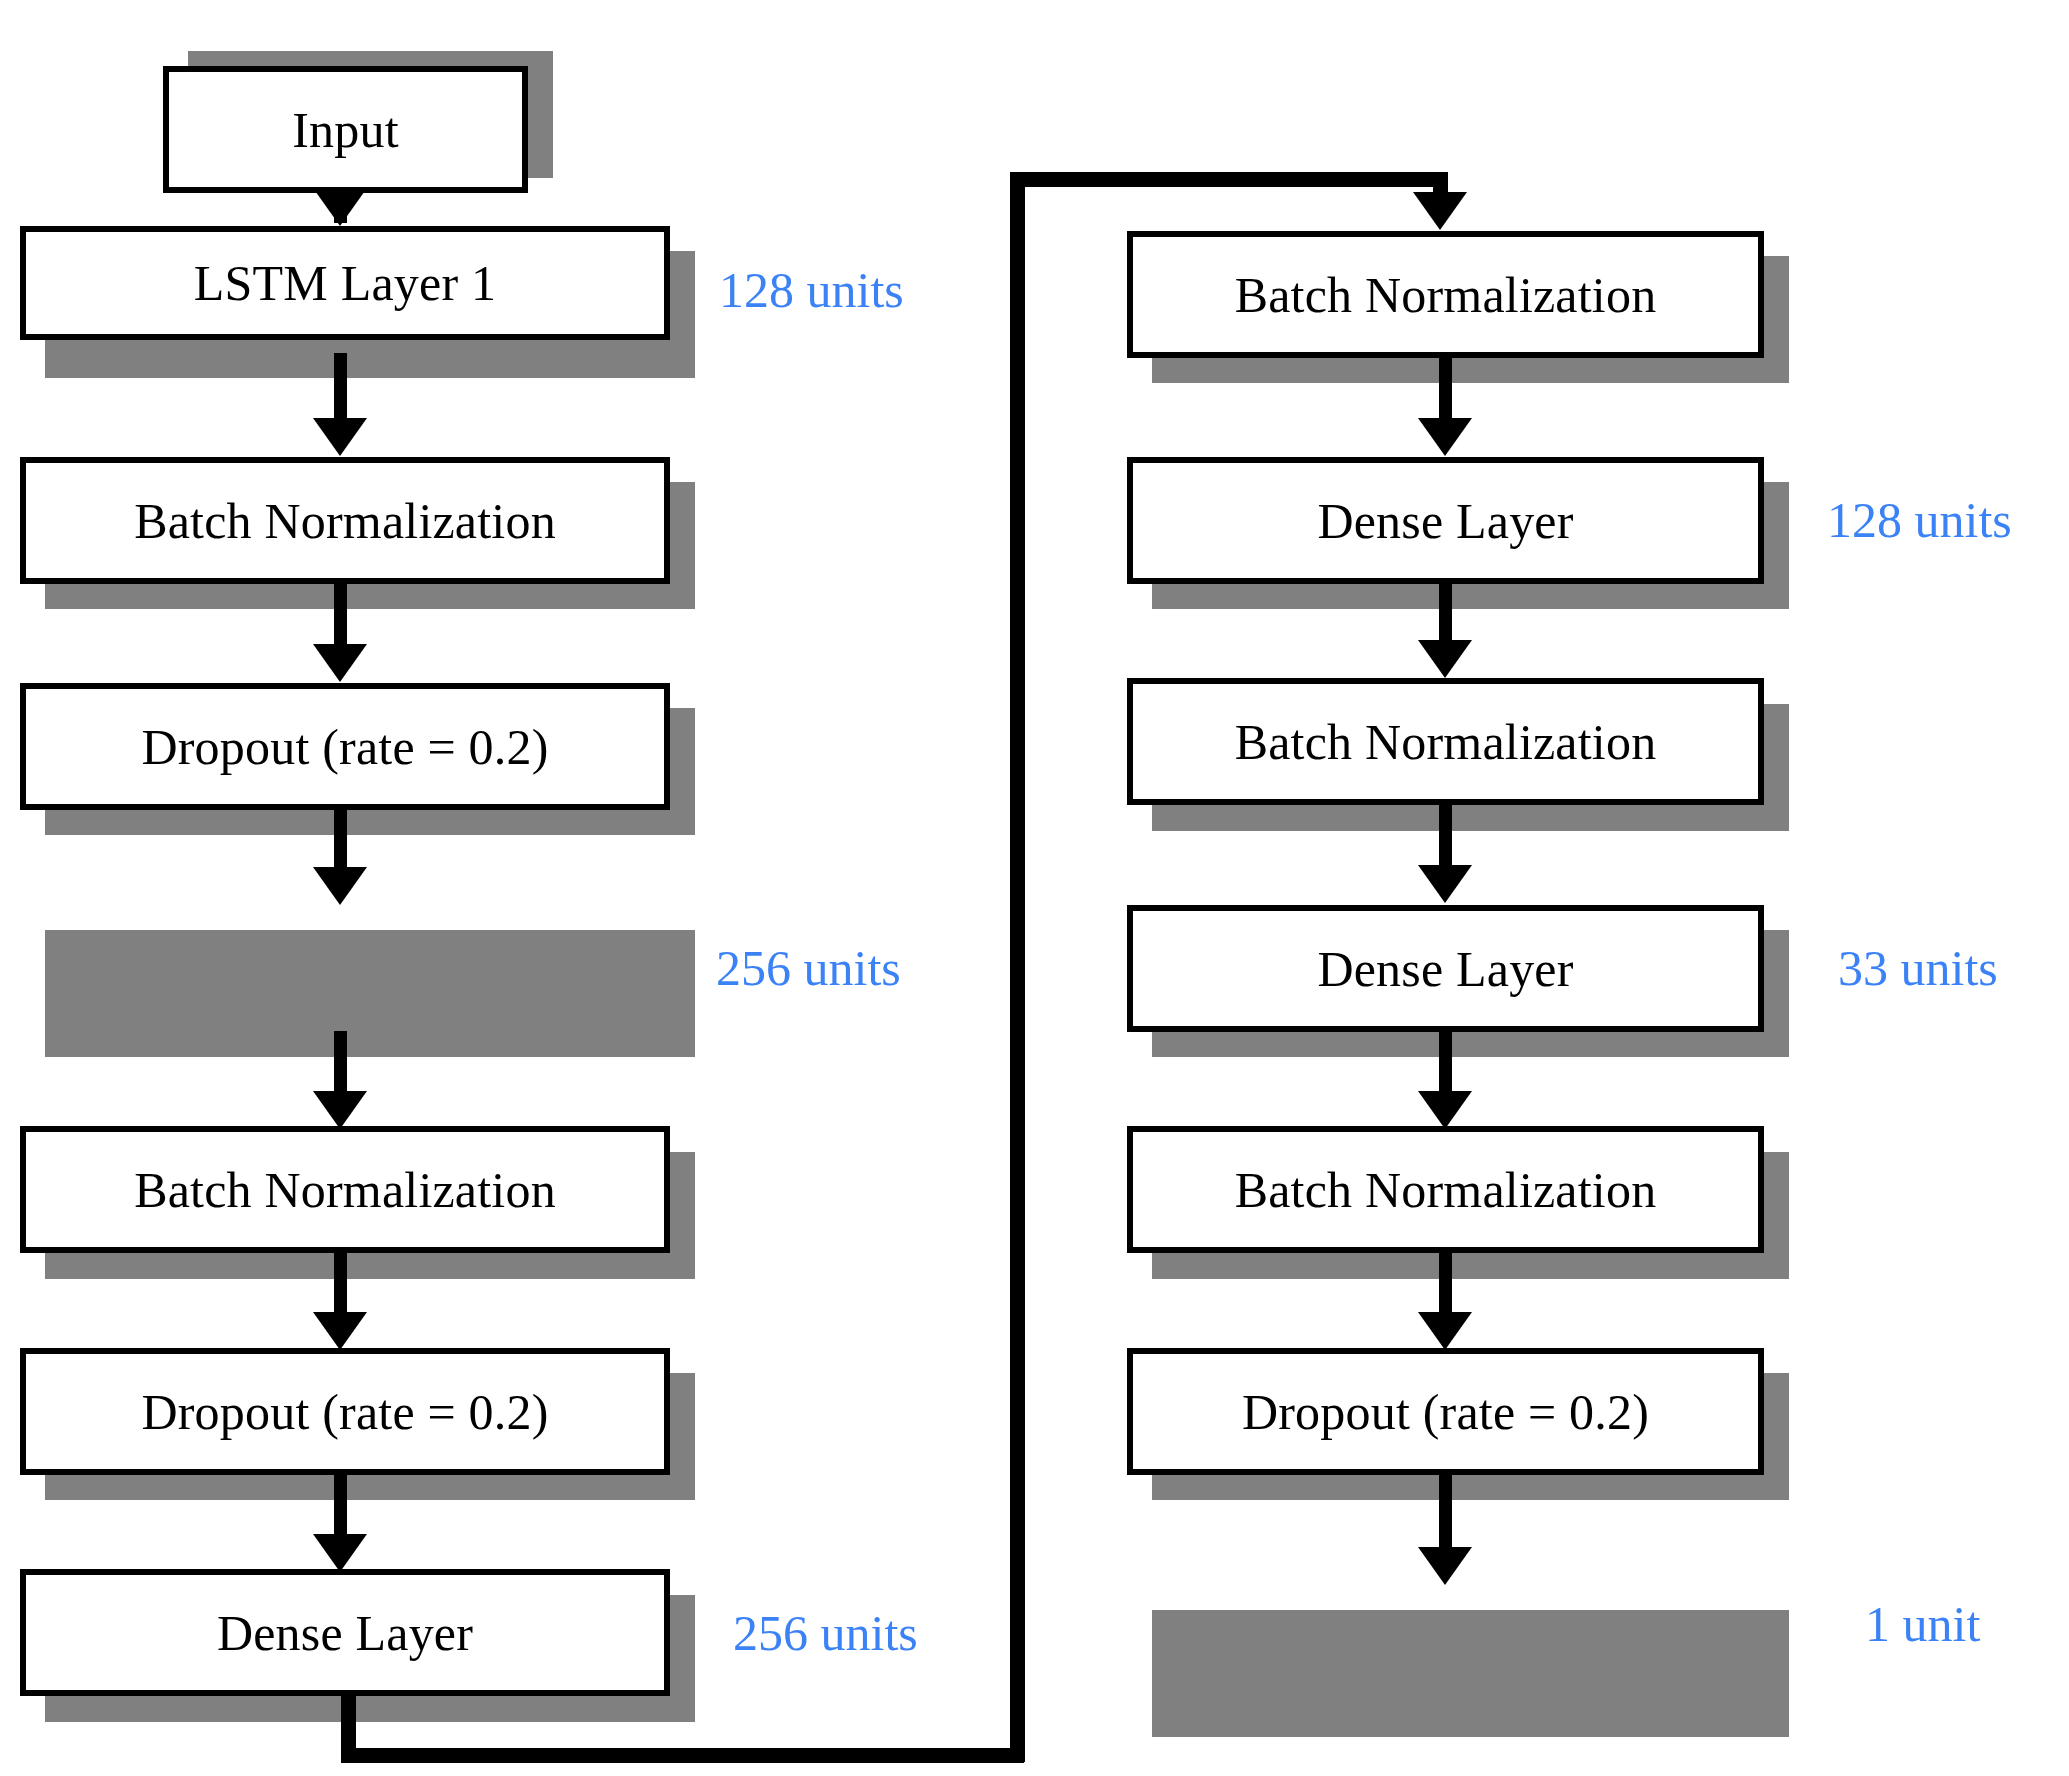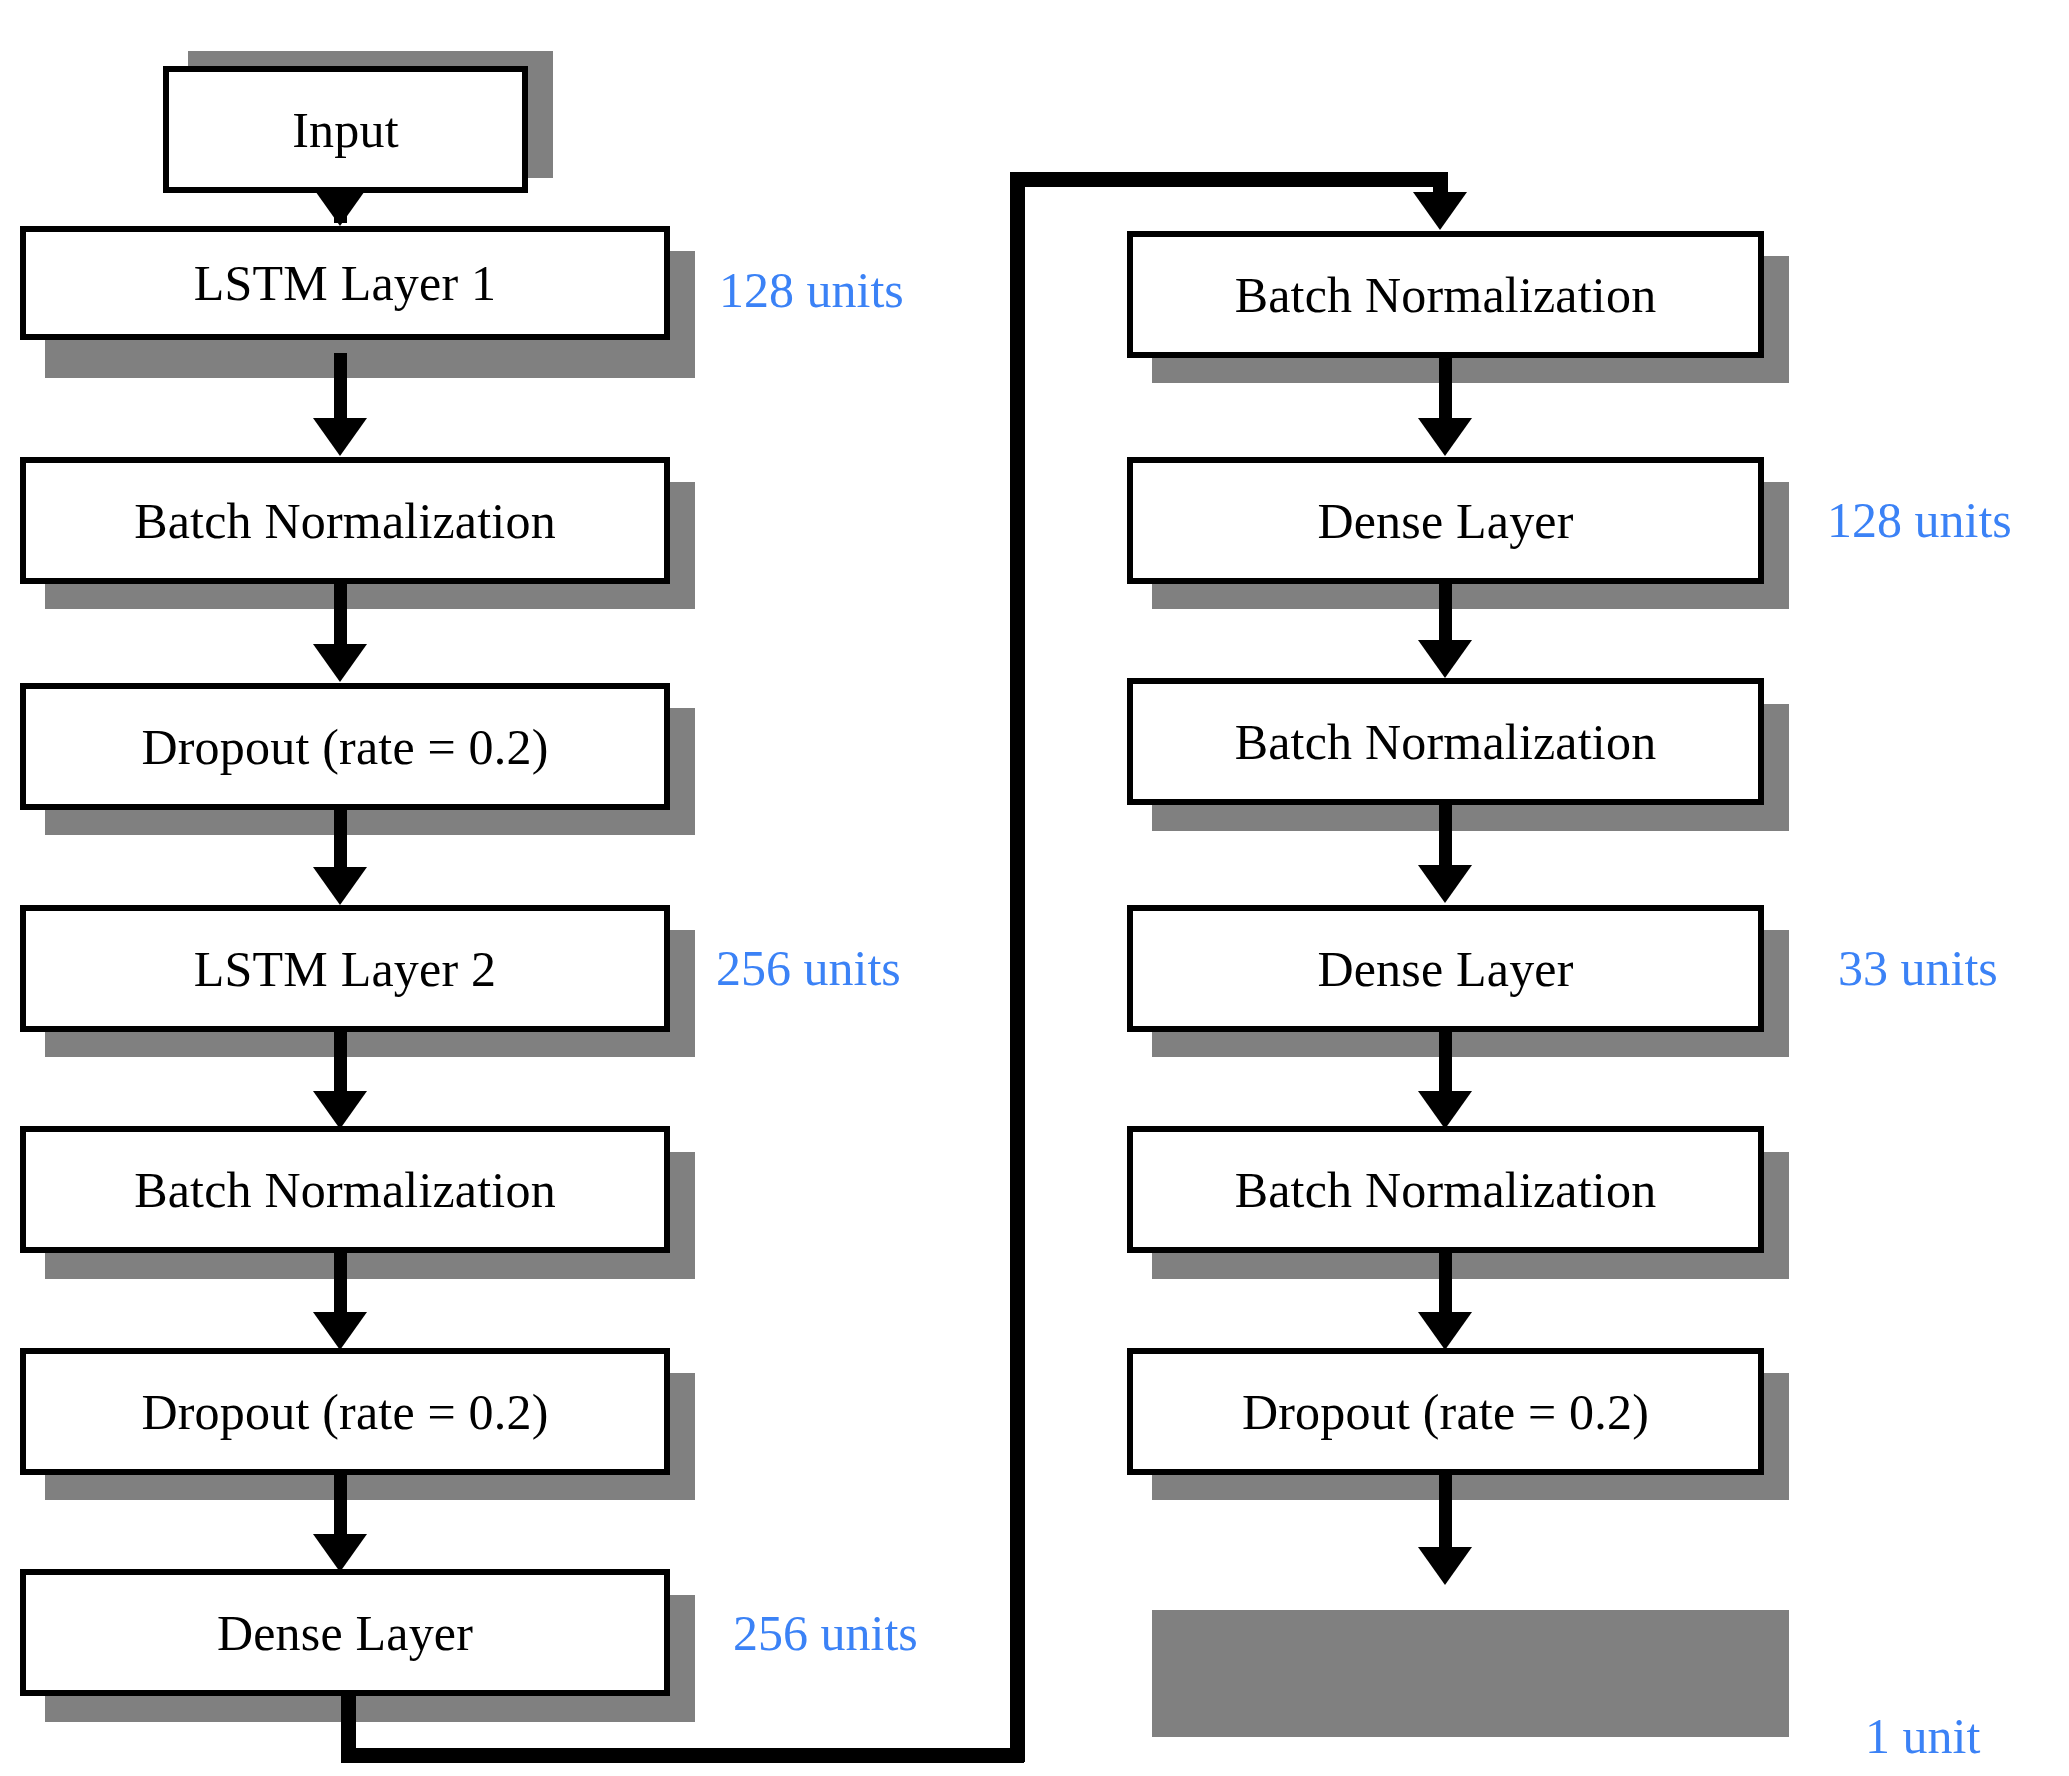--- a/index.html
+++ b/index.html
@@ -104,23 +104,20 @@
 
   <div class="shadow" style="left:45px; top:708px; width:650px; height:127px;"></div>
   <div class="node" style="left:20px; top:683px; width:650px; height:127px;">
     <span class="node-label">Dropout (rate = 0.2)</span>
   </div>
 
   <div class="vline" style="left:334px; top:810px; width:12.7px; height:63px;"></div>
   <div class="arrow-down" style="left:313px; top:867px;"></div>
 
   <div class="shadow" style="left:45px; top:930px; width:650px; height:127px;"></div>
-  <div class="node" style="left:20px; top:905px; width:650px; height:127px;">
-    <span class="node-label">LSTM Layer 2</span>
-  </div>
   <div class="unit-label" style="left:716px; top:939px;">256 units</div>
 
   <div class="vline" style="left:334px; top:1031px; width:12.7px; height:65px;"></div>
   <div class="arrow-down" style="left:313px; top:1091px;"></div>
 
   <div class="shadow" style="left:45px; top:1152px; width:650px; height:127px;"></div>
   <div class="node" style="left:20px; top:1126px; width:650px; height:127px;">
     <span class="node-label">Batch Normalization</span>
   </div>
 
@@ -190,16 +187,16 @@
   <div class="arrow-down" style="left:1418px; top:1312px;"></div>
 
   <div class="shadow" style="left:1152px; top:1373px; width:637px; height:127px;"></div>
   <div class="node" style="left:1127px; top:1348px; width:637px; height:127px;">
     <span class="node-label">Dropout (rate = 0.2)</span>
   </div>
   <div class="vline" style="left:1439px; top:1475px; width:12.7px; height:72px;"></div>
   <div class="arrow-down" style="left:1418px; top:1547px;"></div>
 
   <div class="shadow" style="left:1152px; top:1610px; width:637px; height:127px;"></div>
-  <div class="unit-label" style="left:1865px; top:1707px;">1 unit</div>
+  <div class="unit-label" style="left:1865px; top:1595px;">1 unit</div>
 
 </div>
 
 
 </body></html>

